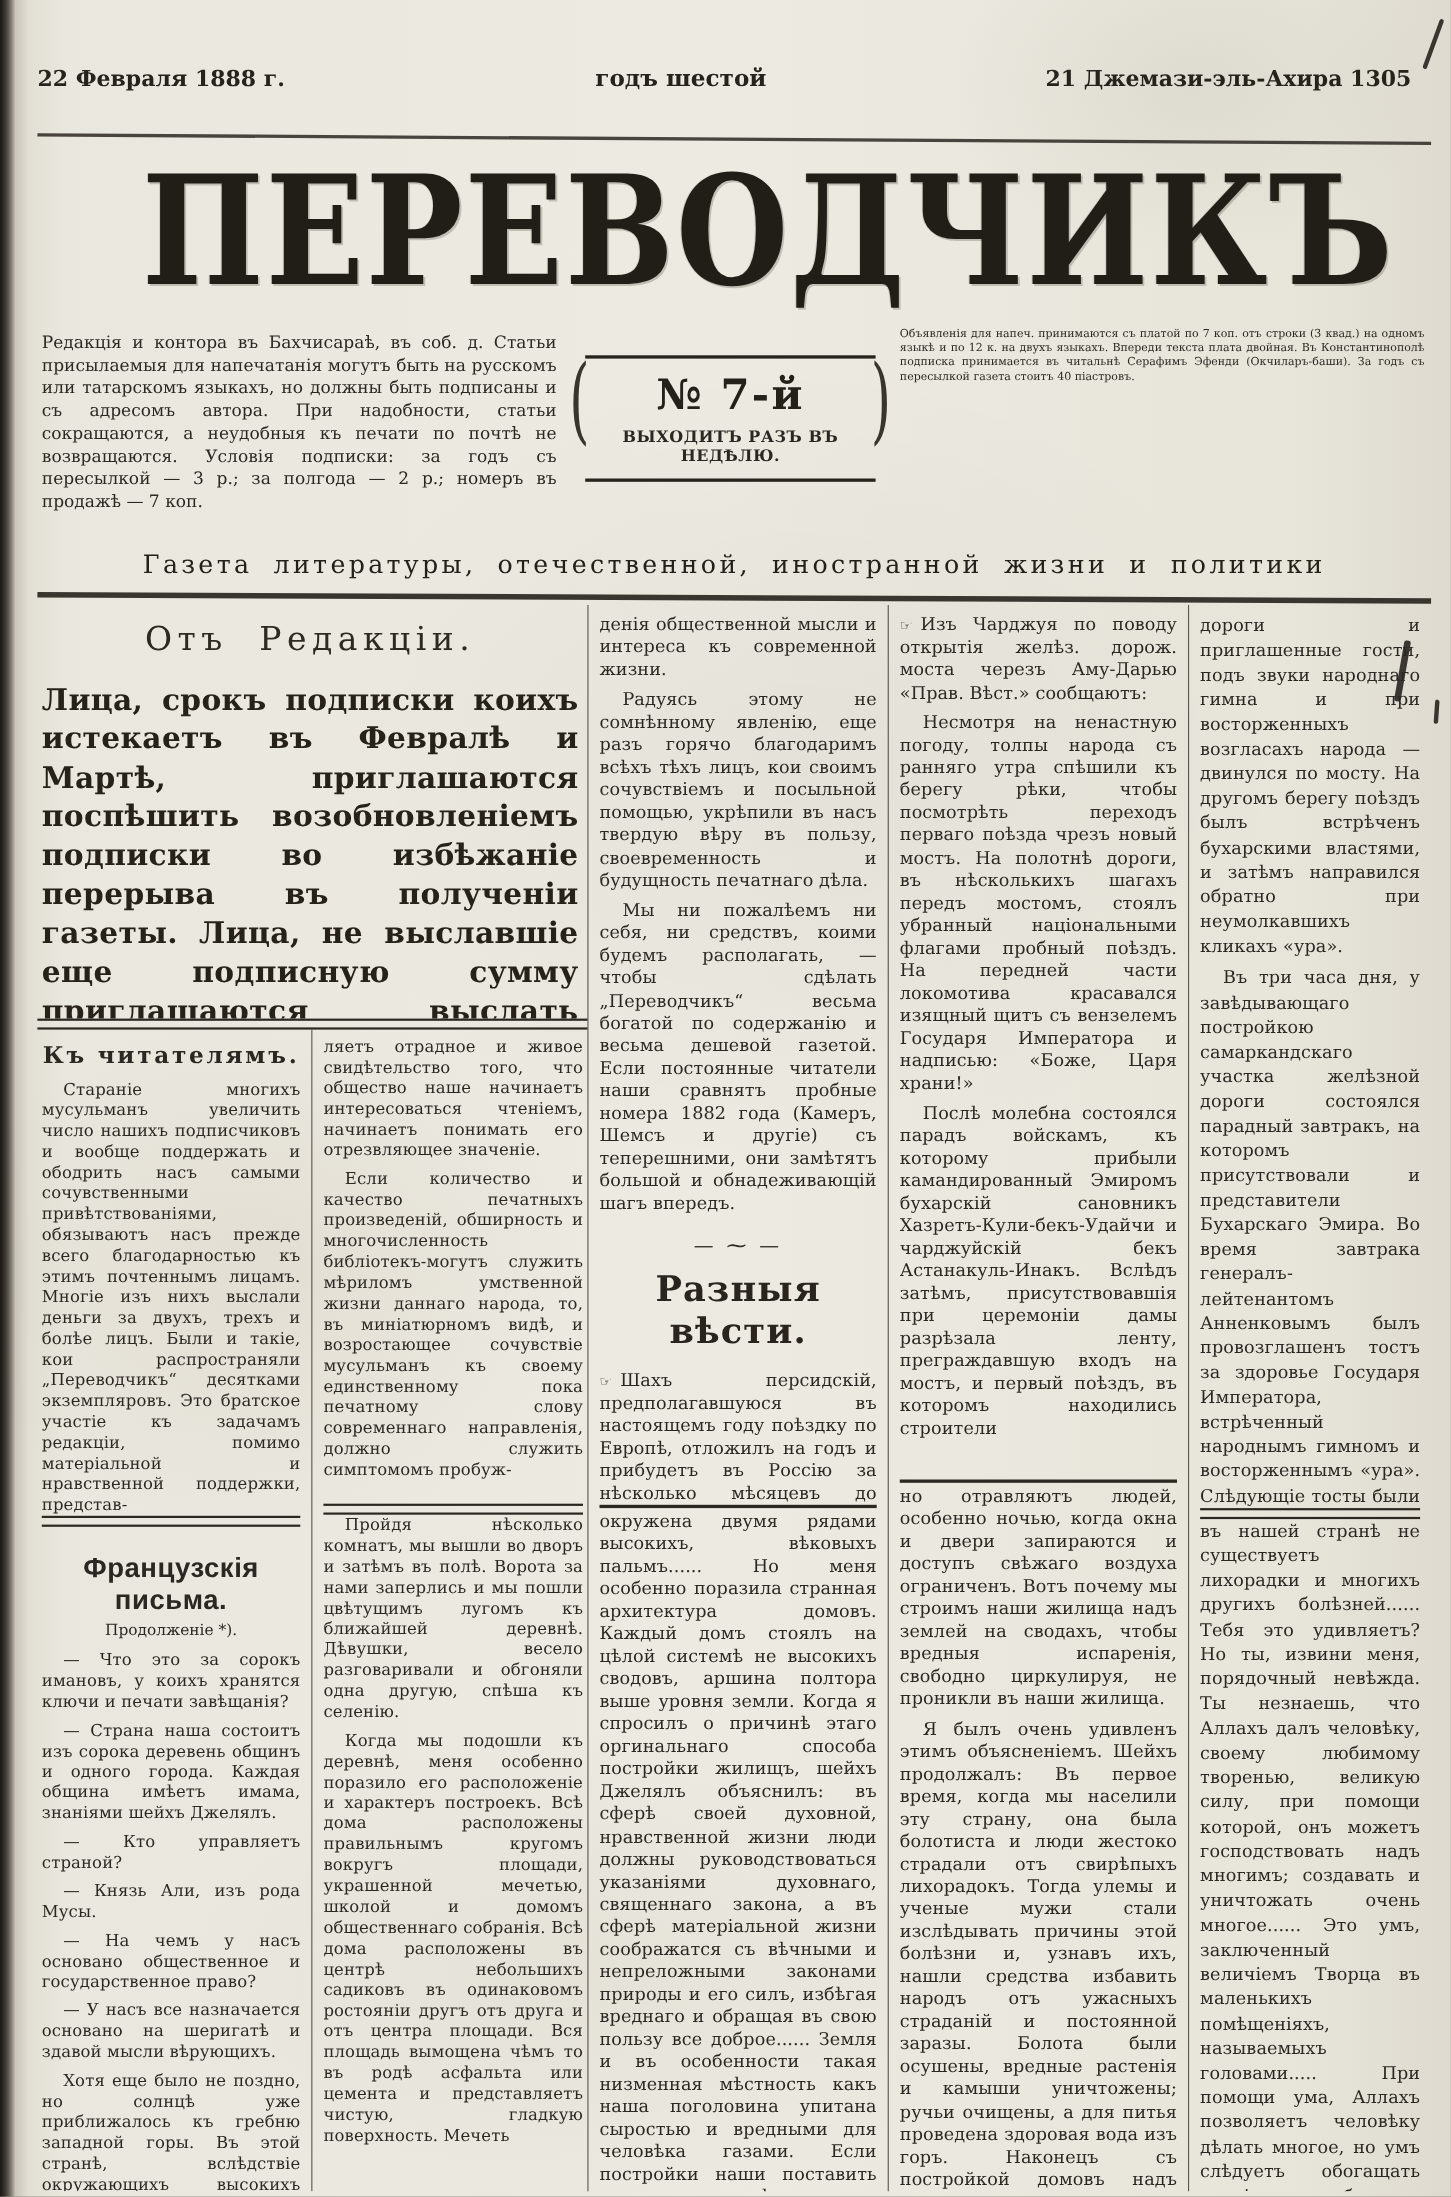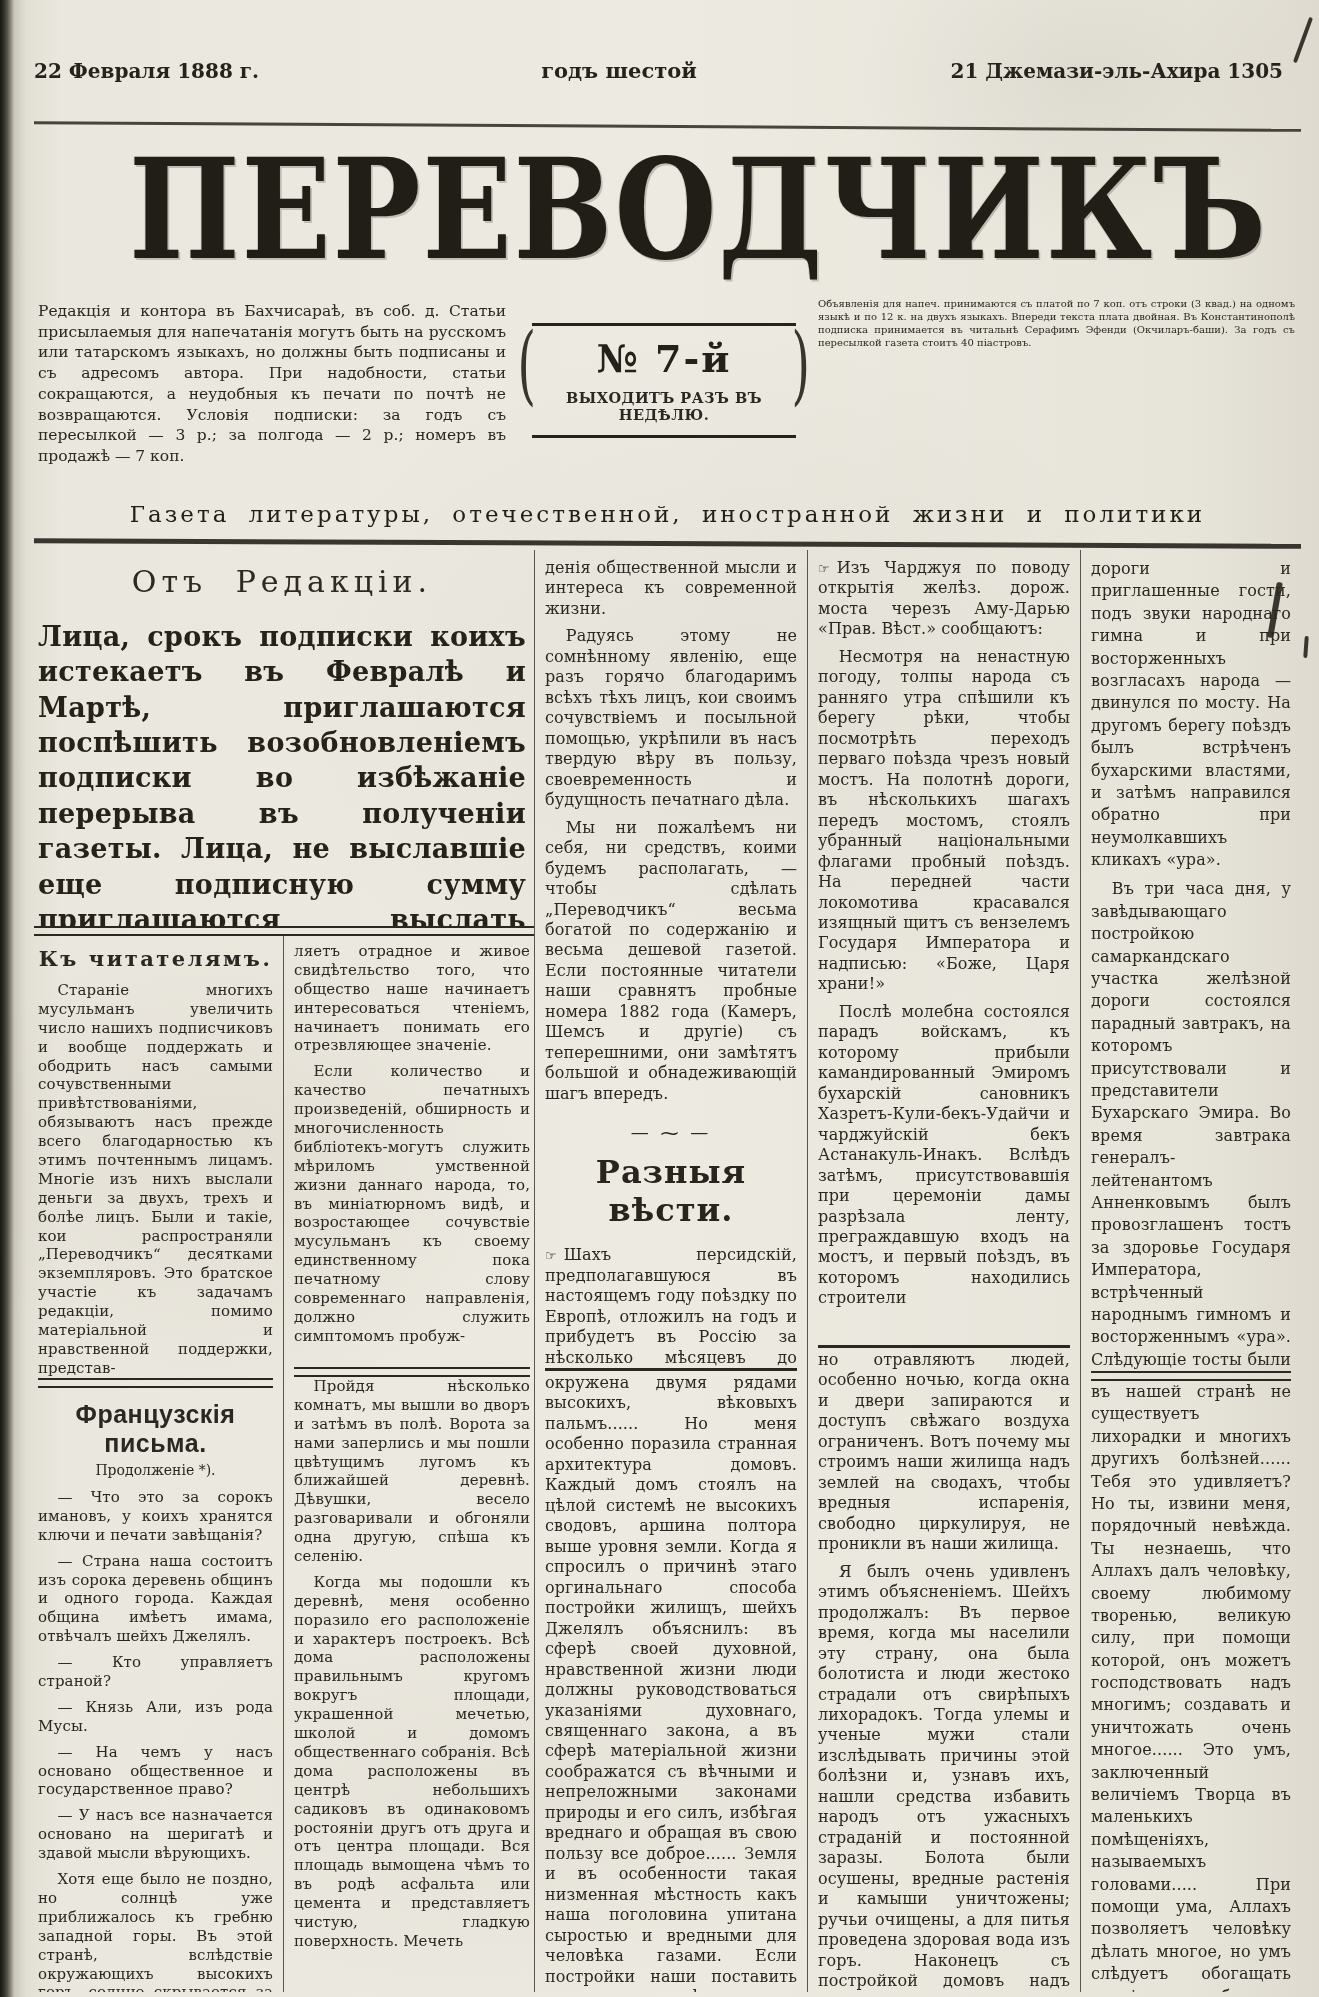--- a/index.html
+++ b/index.html
@@ -84,21 +84,21 @@
   .sub2-top { height: 425px; overflow:hidden; }
 
   .bt { margin: 0 0 7px; font-size:15px; line-height:1.26; text-align:justify;
     text-indent:1.3em; letter-spacing:0.1px; }
   .noindent { text-indent:0; }
   .colB .bt, .colC .bt, .colD .bt { font-size:16px; line-height:1.28; }
   .colD .bt { line-height:1.4; }
 
   .readers-heading { margin: 4px 0 10px; text-align:center; font-size:21px; font-weight:bold;
     letter-spacing:2.5px; }
-  .letters-heading { margin: 12px 0 4px; text-align:center; font-size:25px; font-weight:bold;
+  .letters-heading { margin: 24px 0 4px; text-align:center; font-size:25px; font-weight:bold;
     font-family:"Liberation Sans", sans-serif; letter-spacing:0.5px; }
   .letters-sub { text-align:center; font-size:14px; margin-bottom: 10px; }
 
   .colB-top { height: 808px; overflow:hidden; }
   .colC-top { height: 785px; overflow:hidden; }
   .colD-top { height: 813px; overflow:hidden; }
   .colB-top, .colC-top, .colD-top { padding-top: 2px; }
 
   .divider { margin: 18px 0 10px; text-align:center; font-size:18px; letter-spacing:3px; color:#2b2721; }
   .news-heading { margin: 10px 16px 16px; text-align:center; font-size:32px; font-weight:600;
@@ -151,21 +151,21 @@
           <div class="subcol subcol1">
             <div class="sub1-top">
               <h3 class="readers-heading">Къ читателямъ.</h3>
               <p class="bt">Стараніе многихъ мусульманъ увеличить число нашихъ подписчиковъ и вообще поддержать и ободрить насъ самыми сочувственными привѣтствованіями, обязываютъ насъ прежде всего благодарностью къ этимъ почтеннымъ лицамъ. Многіе изъ нихъ выслали деньги за двухъ, трехъ и болѣе лицъ. Были и такіе, кои распространяли „Переводчикъ“ десятками экземпляровъ. Это братское участіе къ задачамъ редакціи, помимо матеріальной и нравственной поддержки, представ-</p>
             </div>
             <div class="rule-double"></div>
             <div class="letters">
               <h3 class="letters-heading">Французскія письма.</h3>
               <div class="letters-sub">Продолженіе *).</div>
               <p class="bt">— Что это за сорокъ имановъ, у коихъ хранятся ключи и печати завѣщанія?</p>
-              <p class="bt">— Страна наша состоитъ изъ сорока деревень общинъ и одного города. Каждая община имѣетъ имама, отвѣчалъ шейхъ Джелялъ.</p>
+              <p class="bt">— Страна наша состоитъ изъ сорока деревень общинъ и одного города. Каждая община имѣетъ имама, знаніями шейхъ Джелялъ.</p>
               <p class="bt">— Кто управляетъ страной?</p>
               <p class="bt">— Князь Али, изъ рода Мусы.</p>
               <p class="bt">— На чемъ у насъ основано общественное и государственное право?</p>
               <p class="bt">— У насъ все назначается основано на шеригатѣ и здавой мысли вѣрующихъ.</p>
               <p class="bt">Хотя еще было не поздно, но солнцѣ уже приближалось къ гребню западной горы. Въ этой странѣ, вслѣдствіе окружающихъ высокихъ горъ, солнце скрывается за два часа до своего дѣйствительнаго захода и вечерній полусвѣтъ окутываетъ всю страну. Такъ какъ мы отлично отдыхнули полѣ проходки изъ</p>
 
             </div>
           </div>
 
           <div class="subcol subcol2">

